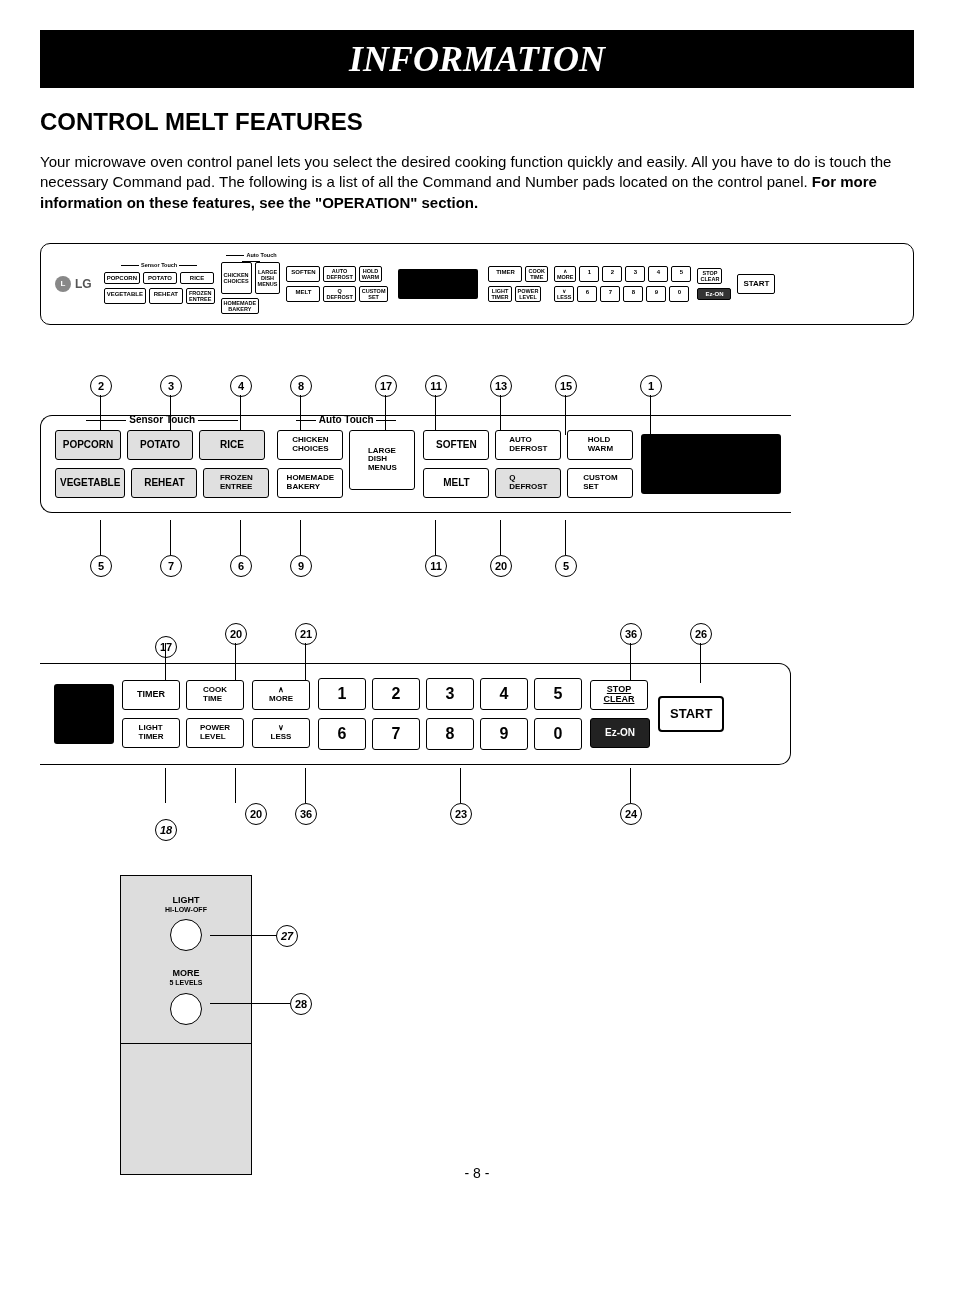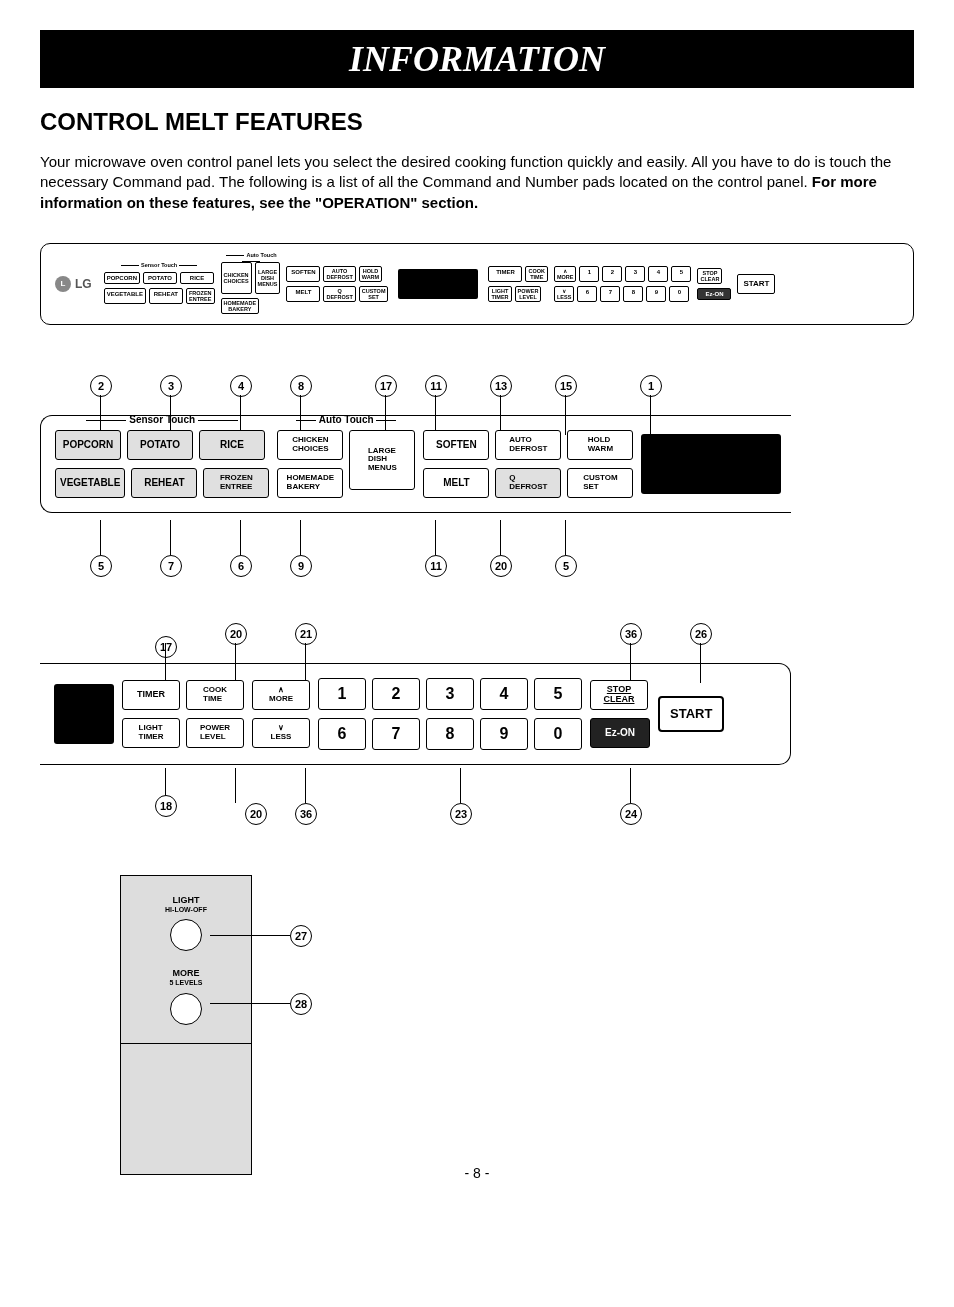--- a/index.html
+++ b/index.html
@@ -519,37 +519,37 @@
 
     <div class="start-btn">START</div>
   </div>
 
   <div class="callout-line" style="top:145px;left:125px;height:35px;"></div>
   <div class="callout-line" style="top:145px;left:195px;height:35px;"></div>
   <div class="callout-line" style="top:145px;left:265px;height:35px;"></div>
   <div class="callout-line" style="top:145px;left:420px;height:35px;"></div>
   <div class="callout-line" style="top:145px;left:590px;height:35px;"></div>
 
-  <div class="callout-num" style="top:172px;left:115px;">18</div>
+  <div class="callout-num" style="top:196px;left:115px;font-style:italic;">18</div>
   <div class="callout-num" style="top:180px;left:185px;margin-left:20px;">20</div>
   <div class="callout-num" style="top:180px;left:255px;">36</div>
   <div class="callout-num" style="top:180px;left:410px;">23</div>
   <div class="callout-num" style="top:180px;left:580px;">24</div>
 </div>
 
 <div style="position:relative;height:260px;">
   <div class="knob-panel">
     <div>LIGHT</div>
     <div style="font-size:7px;">HI-LOW-OFF</div>
     <div class="knob"></div>
     <div>MORE</div>
     <div style="font-size:7px;">5 LEVELS</div>
     <div class="knob"></div>
     <hr>
     <div class="empty"></div>
   </div>
   <div class="callout-hline" style="top:60px;left:170px;width:80px;"></div>
-  <div class="callout-num" style="top:50px;left:250px;">27</div>
+  <div class="callout-num" style="top:50px;left:236px;font-style:italic;">27</div>
   <div class="callout-hline" style="top:128px;left:170px;width:80px;"></div>
   <div class="callout-num" style="top:118px;left:250px;">28</div>
 </div>
 
 <div class="page-num">- 8 -</div>
 
 </body></html>

